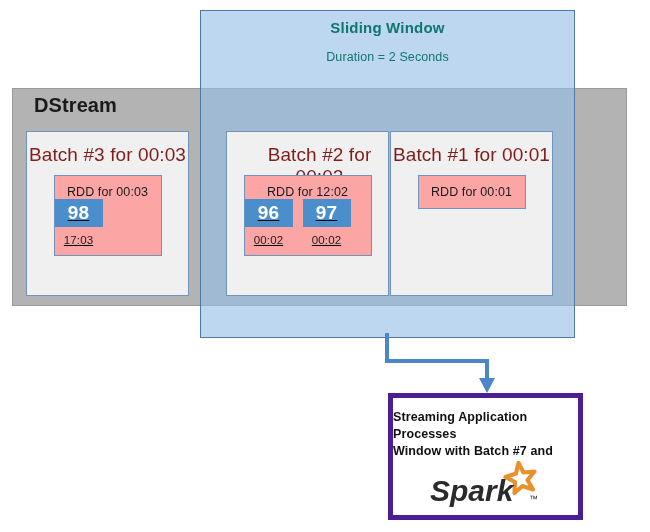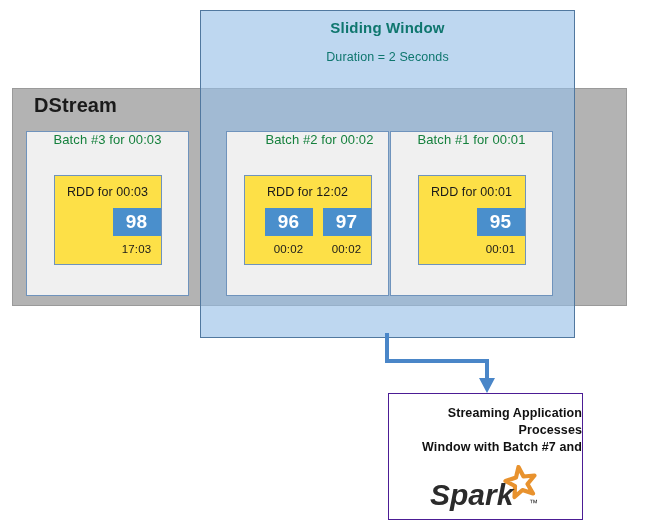--- a/index.html
+++ b/index.html
@@ -89,50 +89,51 @@
     border: 1px solid #6f93bc;
     box-sizing: border-box;
     z-index: 5;
     text-align: center;
   }
   #batch-box-3 { left: 26px; }
   #batch-box-2 { left: 226px; padding-left: 24px; }
   #batch-box-1 { left: 390px; }
 
   .batch-title {
-    font-size: 13px;
-    color: #15803d;
+    font-size: 19px;
+    color: #7f1d1d;
+    margin-top: 12px;
     letter-spacing: 0.1px;
   }
 
   .rdd-box {
     position: absolute;
     left: 50%;
     transform: translateX(-50%);
     top: 43px;
-    background: #fde047;
+    background: #fca5a5;
     border: 1px solid #6f93bc;
     box-sizing: border-box;
     padding-top: 9px;
     padding-bottom: 9px;
   }
   .rdd-box.single { width: 108px; }
   .rdd-box.double { width: 128px; }
 
   .rdd-title {
     font-size: 12.5px;
     color: #1a1a1a;
     letter-spacing: 0.1px;
   }
 
   .cell-row {
     display: flex;
-    justify-content: flex-end;
+    justify-content: flex-start;
     gap: 10px;
-    margin-top: 9px;
+    text-decoration: underline;
   }
   .cell-group {
     display: flex;
     flex-direction: column;
     align-items: center;
   }
   .value-cell {
     background: #4a8fcc;
     color: #ffffff;
     font-size: 19px;
@@ -161,24 +162,24 @@
   }
 
   
   #streaming-app-box {
     position: absolute;
     left: 388px;
     top: 393px;
     width: 195px;
     height: 127px;
     background: #ffffff;
-    border: 1px solid #4c1d95;
+    border: 5px solid #4c1d95;
     box-sizing: border-box;
     z-index: 5;
-    text-align: right;
+    text-align: left;
   }
   .app-line {
     font-size: 12.5px;
     font-weight: bold;
     color: #111111;
     letter-spacing: 0.1px;
     line-height: 17px;
   }
   #app-text-wrap { margin-top: 11px; }
 
@@ -234,26 +235,20 @@
           <div class="cell-time">00:02</div>
         </div>
       </div>
     </div>
   </div>
 
   <div class="batch-box" id="batch-box-1">
     <div class="batch-title">Batch #1 for 00:01</div>
     <div class="rdd-box single">
       <div class="rdd-title">RDD for 00:01</div>
-      <div class="cell-row">
-        <div class="cell-group">
-          <div class="value-cell">95</div>
-          <div class="cell-time">00:01</div>
-        </div>
-      </div>
     </div>
   </div>
 
   <svg id="connector-arrow" viewBox="0 0 140 64">
     <path d="M 17 0 L 17 28 L 117 28 L 117 46" stroke="#4a86c8" stroke-width="4" fill="none" stroke-linecap="butt" stroke-linejoin="miter"></path>
     <polygon points="109,45 125,45 117,60" fill="#4a86c8"></polygon>
   </svg>
 
   <div id="streaming-app-box">
     <div id="app-text-wrap">

